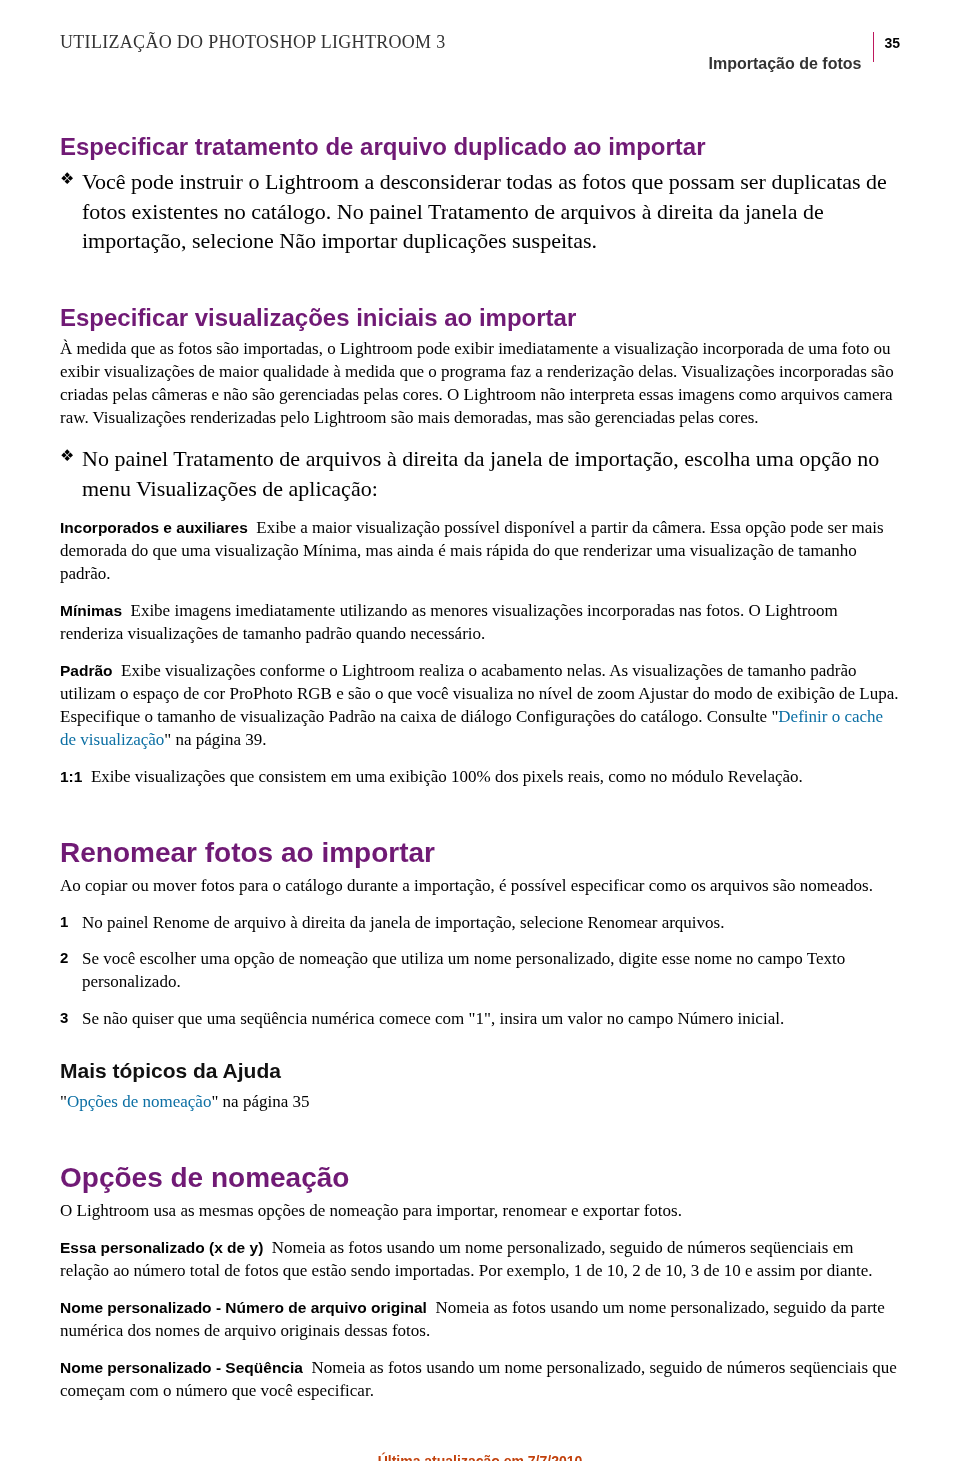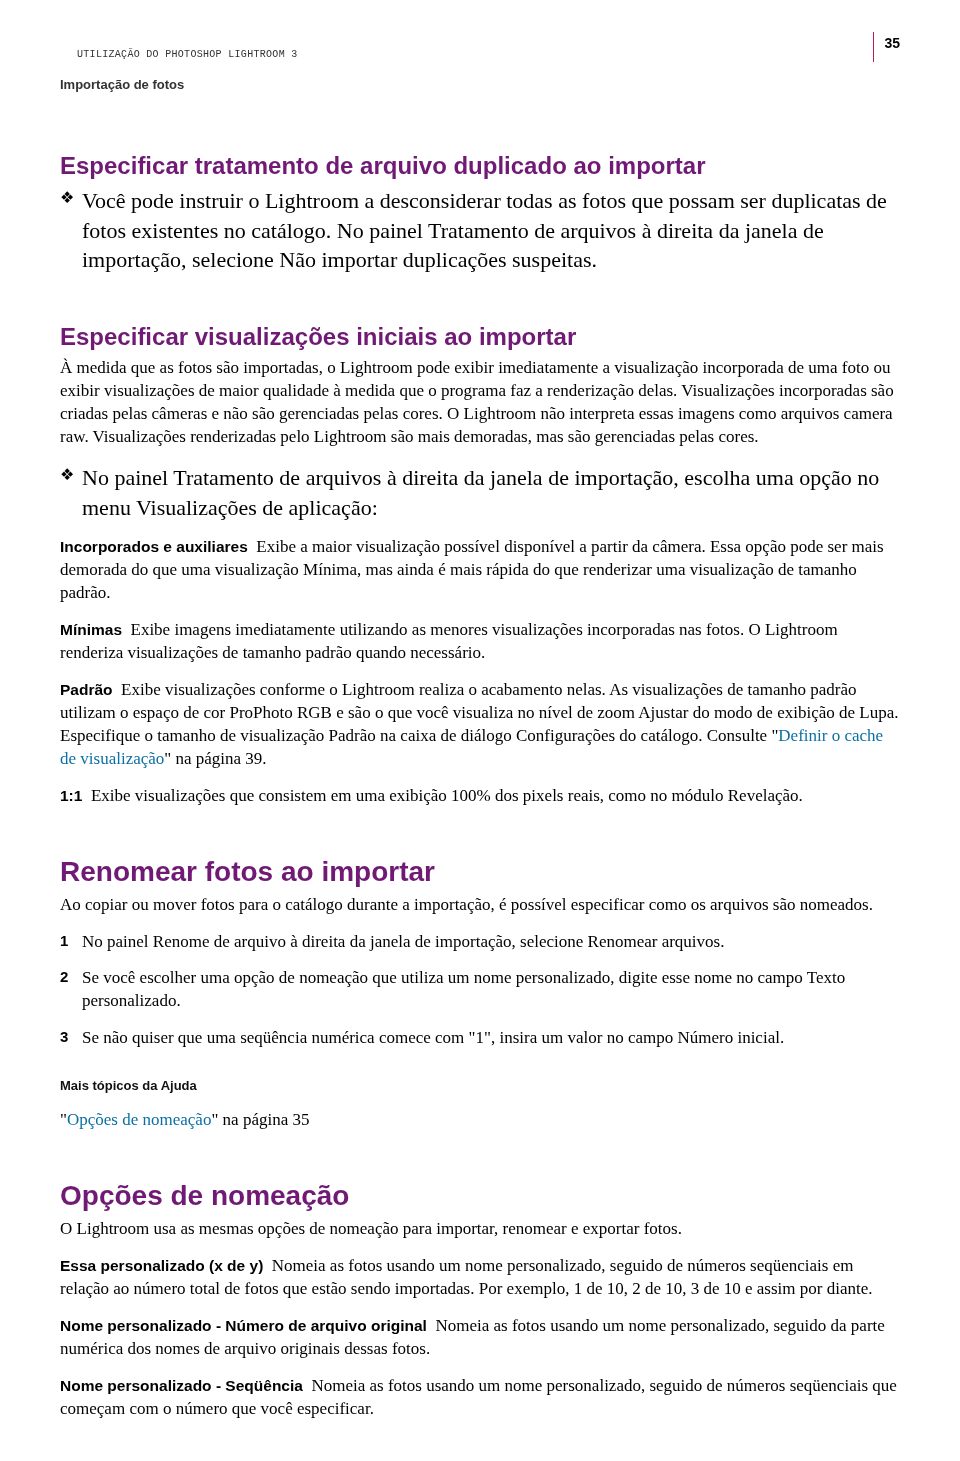--- a/index.html
+++ b/index.html
@@ -15,32 +15,33 @@
     position: relative;
   }
   .header-row {
     display: flex;
     align-items: flex-start;
   }
   .header-left {
     flex: 1;
   }
   .header-title {
-    font-family: Liberation Mono, monospace;
-    font-size: 10px;
+    font-family: Liberation Serif, serif;
+    font-size: 18px;
     letter-spacing: 0.3px;
     color: #333;
-    margin: 17px;
+    margin: 0;
   }
   .header-sub {
     font-family: "Myriad Pro", Arial, Helvetica, sans-serif;
     font-weight: bold;
-    font-size: 13px;
+    font-size: 16px;
     color: #333;
     margin: 2px 0 0 0;
+    text-align: right;
   }
   .page-number-block {
     border-left: 1px solid #be185d;
     padding: 2px 0 10px 10px;
     margin-left: 12px;
   }
   .page-number {
     font-family: "Myriad Pro", Arial, Helvetica, sans-serif;
     font-weight: bold;
     font-size: 14px;
@@ -107,22 +108,22 @@
     padding-top: 1px;
   }
   ol.steps > li > .step-txt {
     flex: 1;
     font-size: 17px;
     line-height: 1.35;
   }
   h3.sub {
     font-family: "Myriad Pro", Arial, Helvetica, sans-serif;
     font-weight: bold;
-    font-size: 13px;
-    margin: 28px 0 16px 0;
+    font-size: 21px;
+    margin: 28px 0 8px 0;
     color: #111;
   }
   .footer {
     text-align: center;
     font-family: "Myriad Pro", Arial, Helvetica, sans-serif;
     font-weight: bold;
     color: #c2410c;
     font-size: 14px;
     margin-top: 50px;
   }

